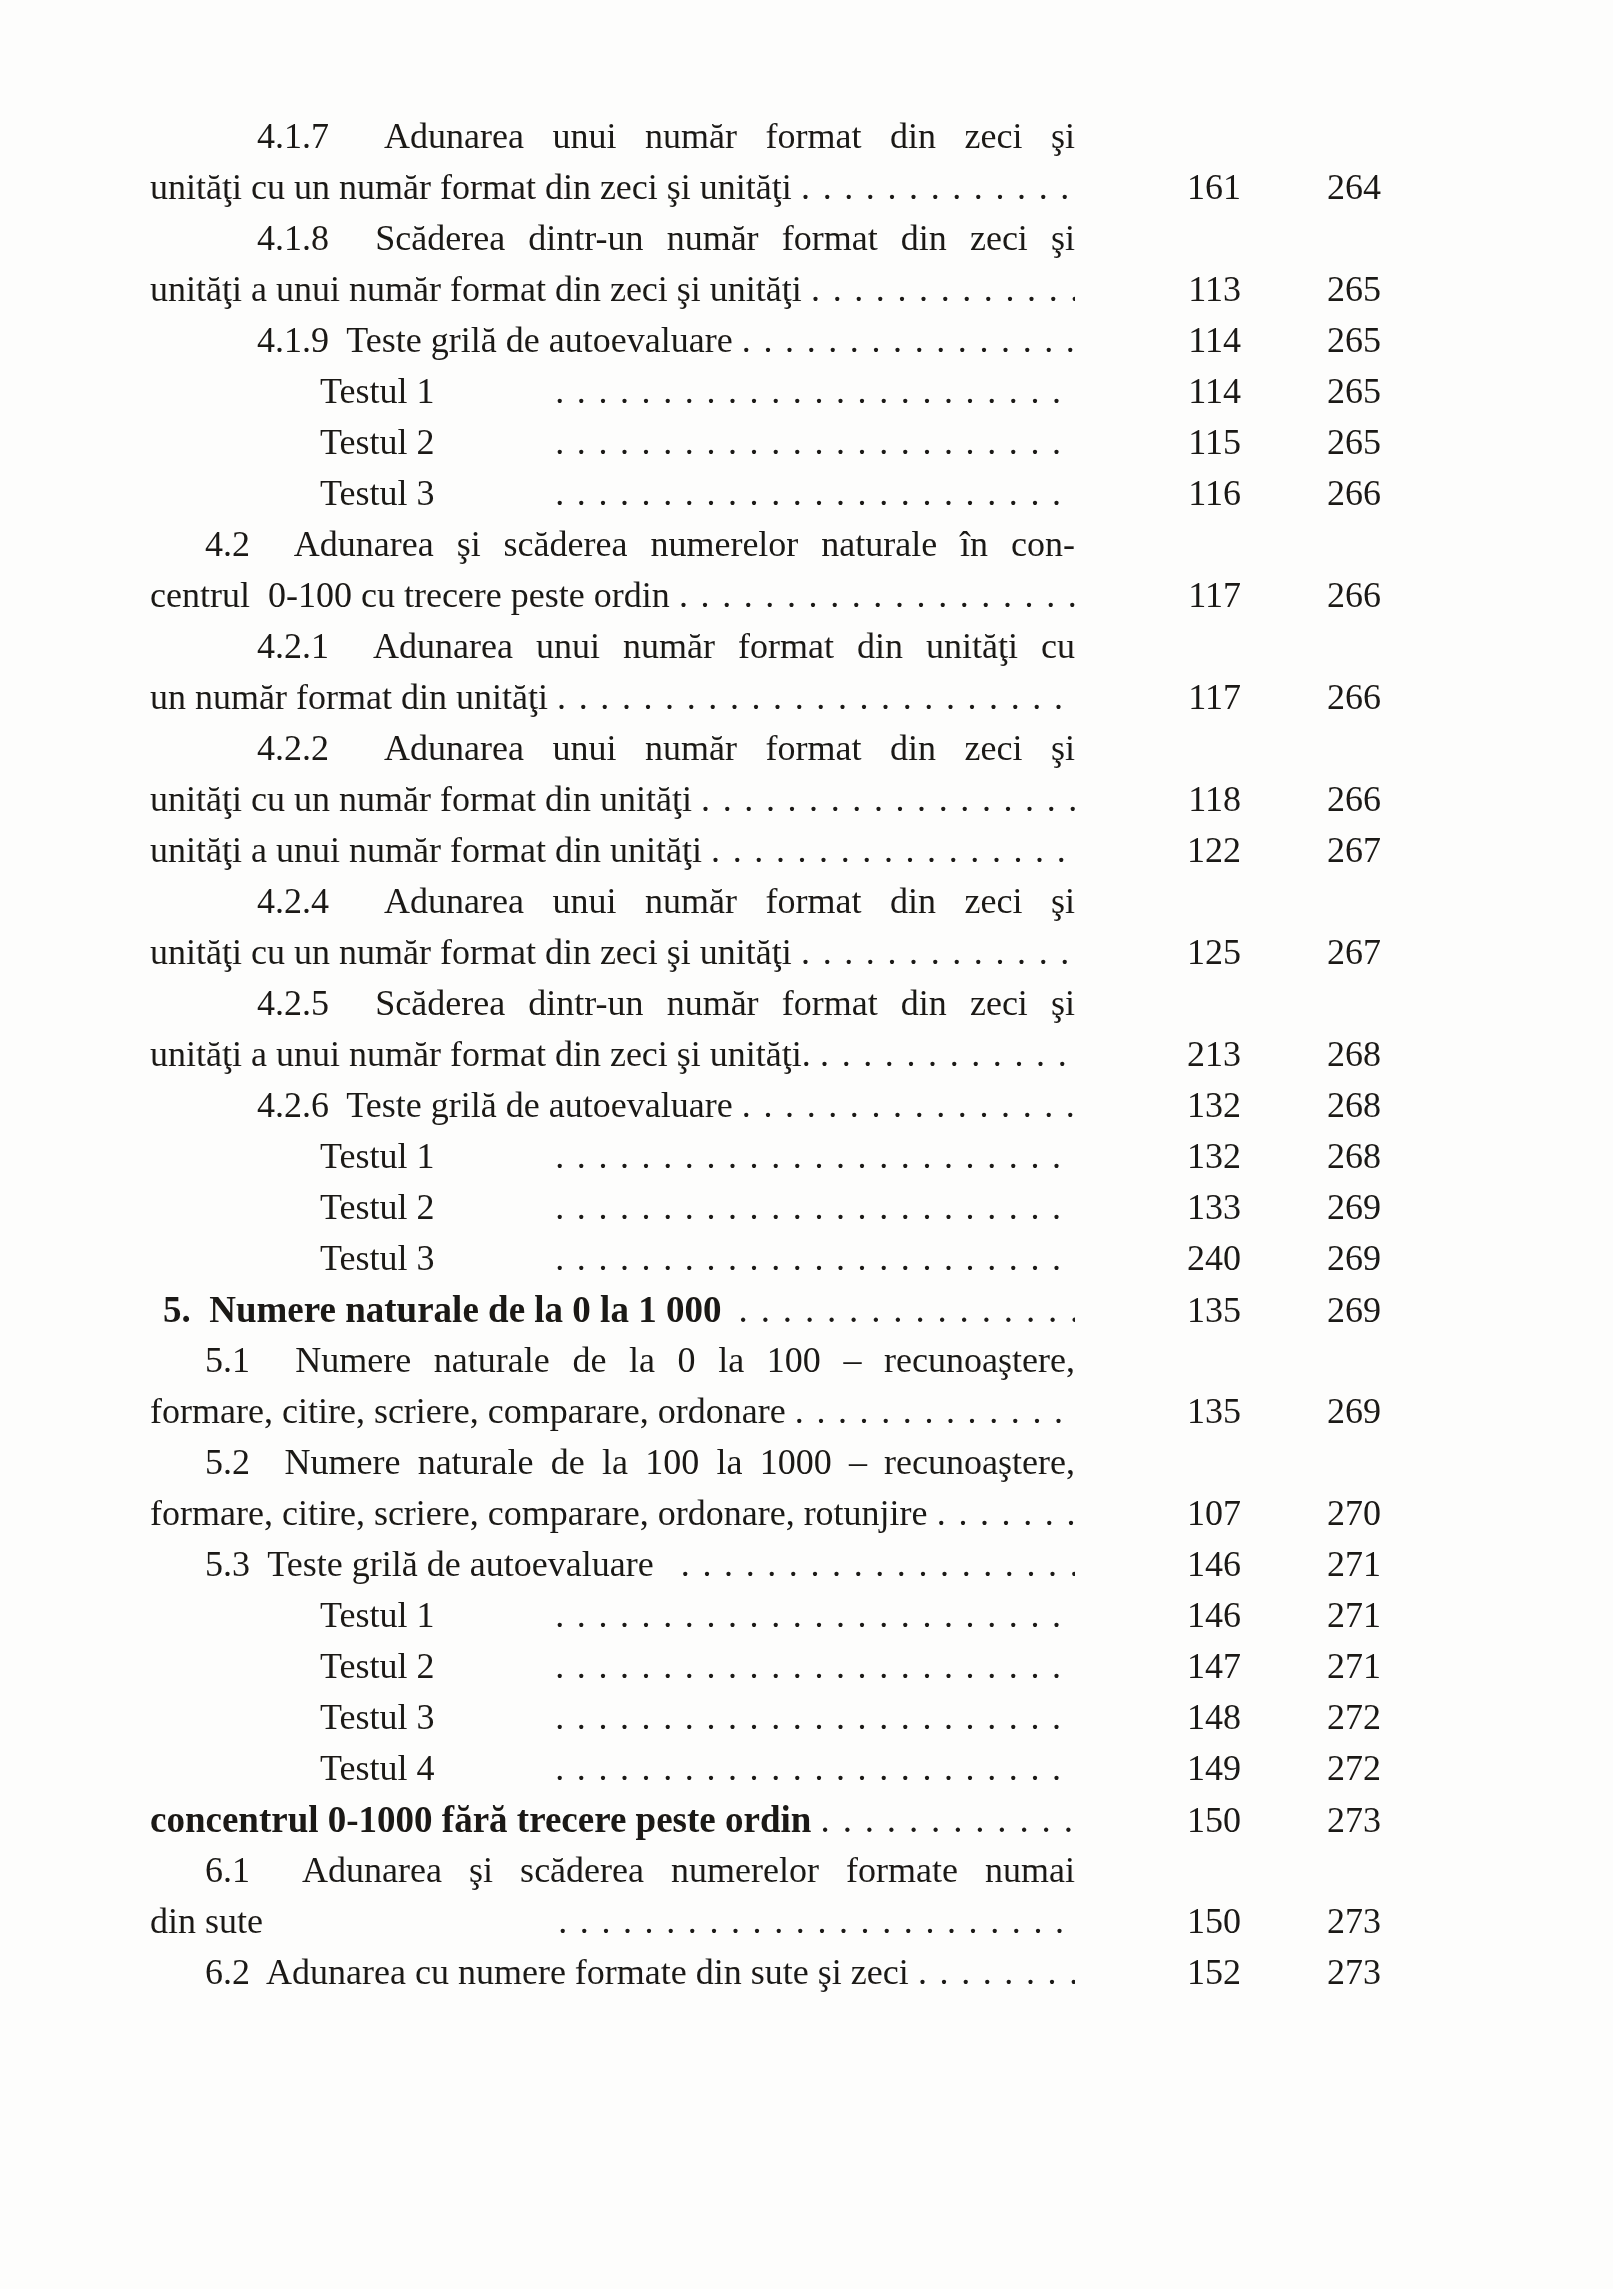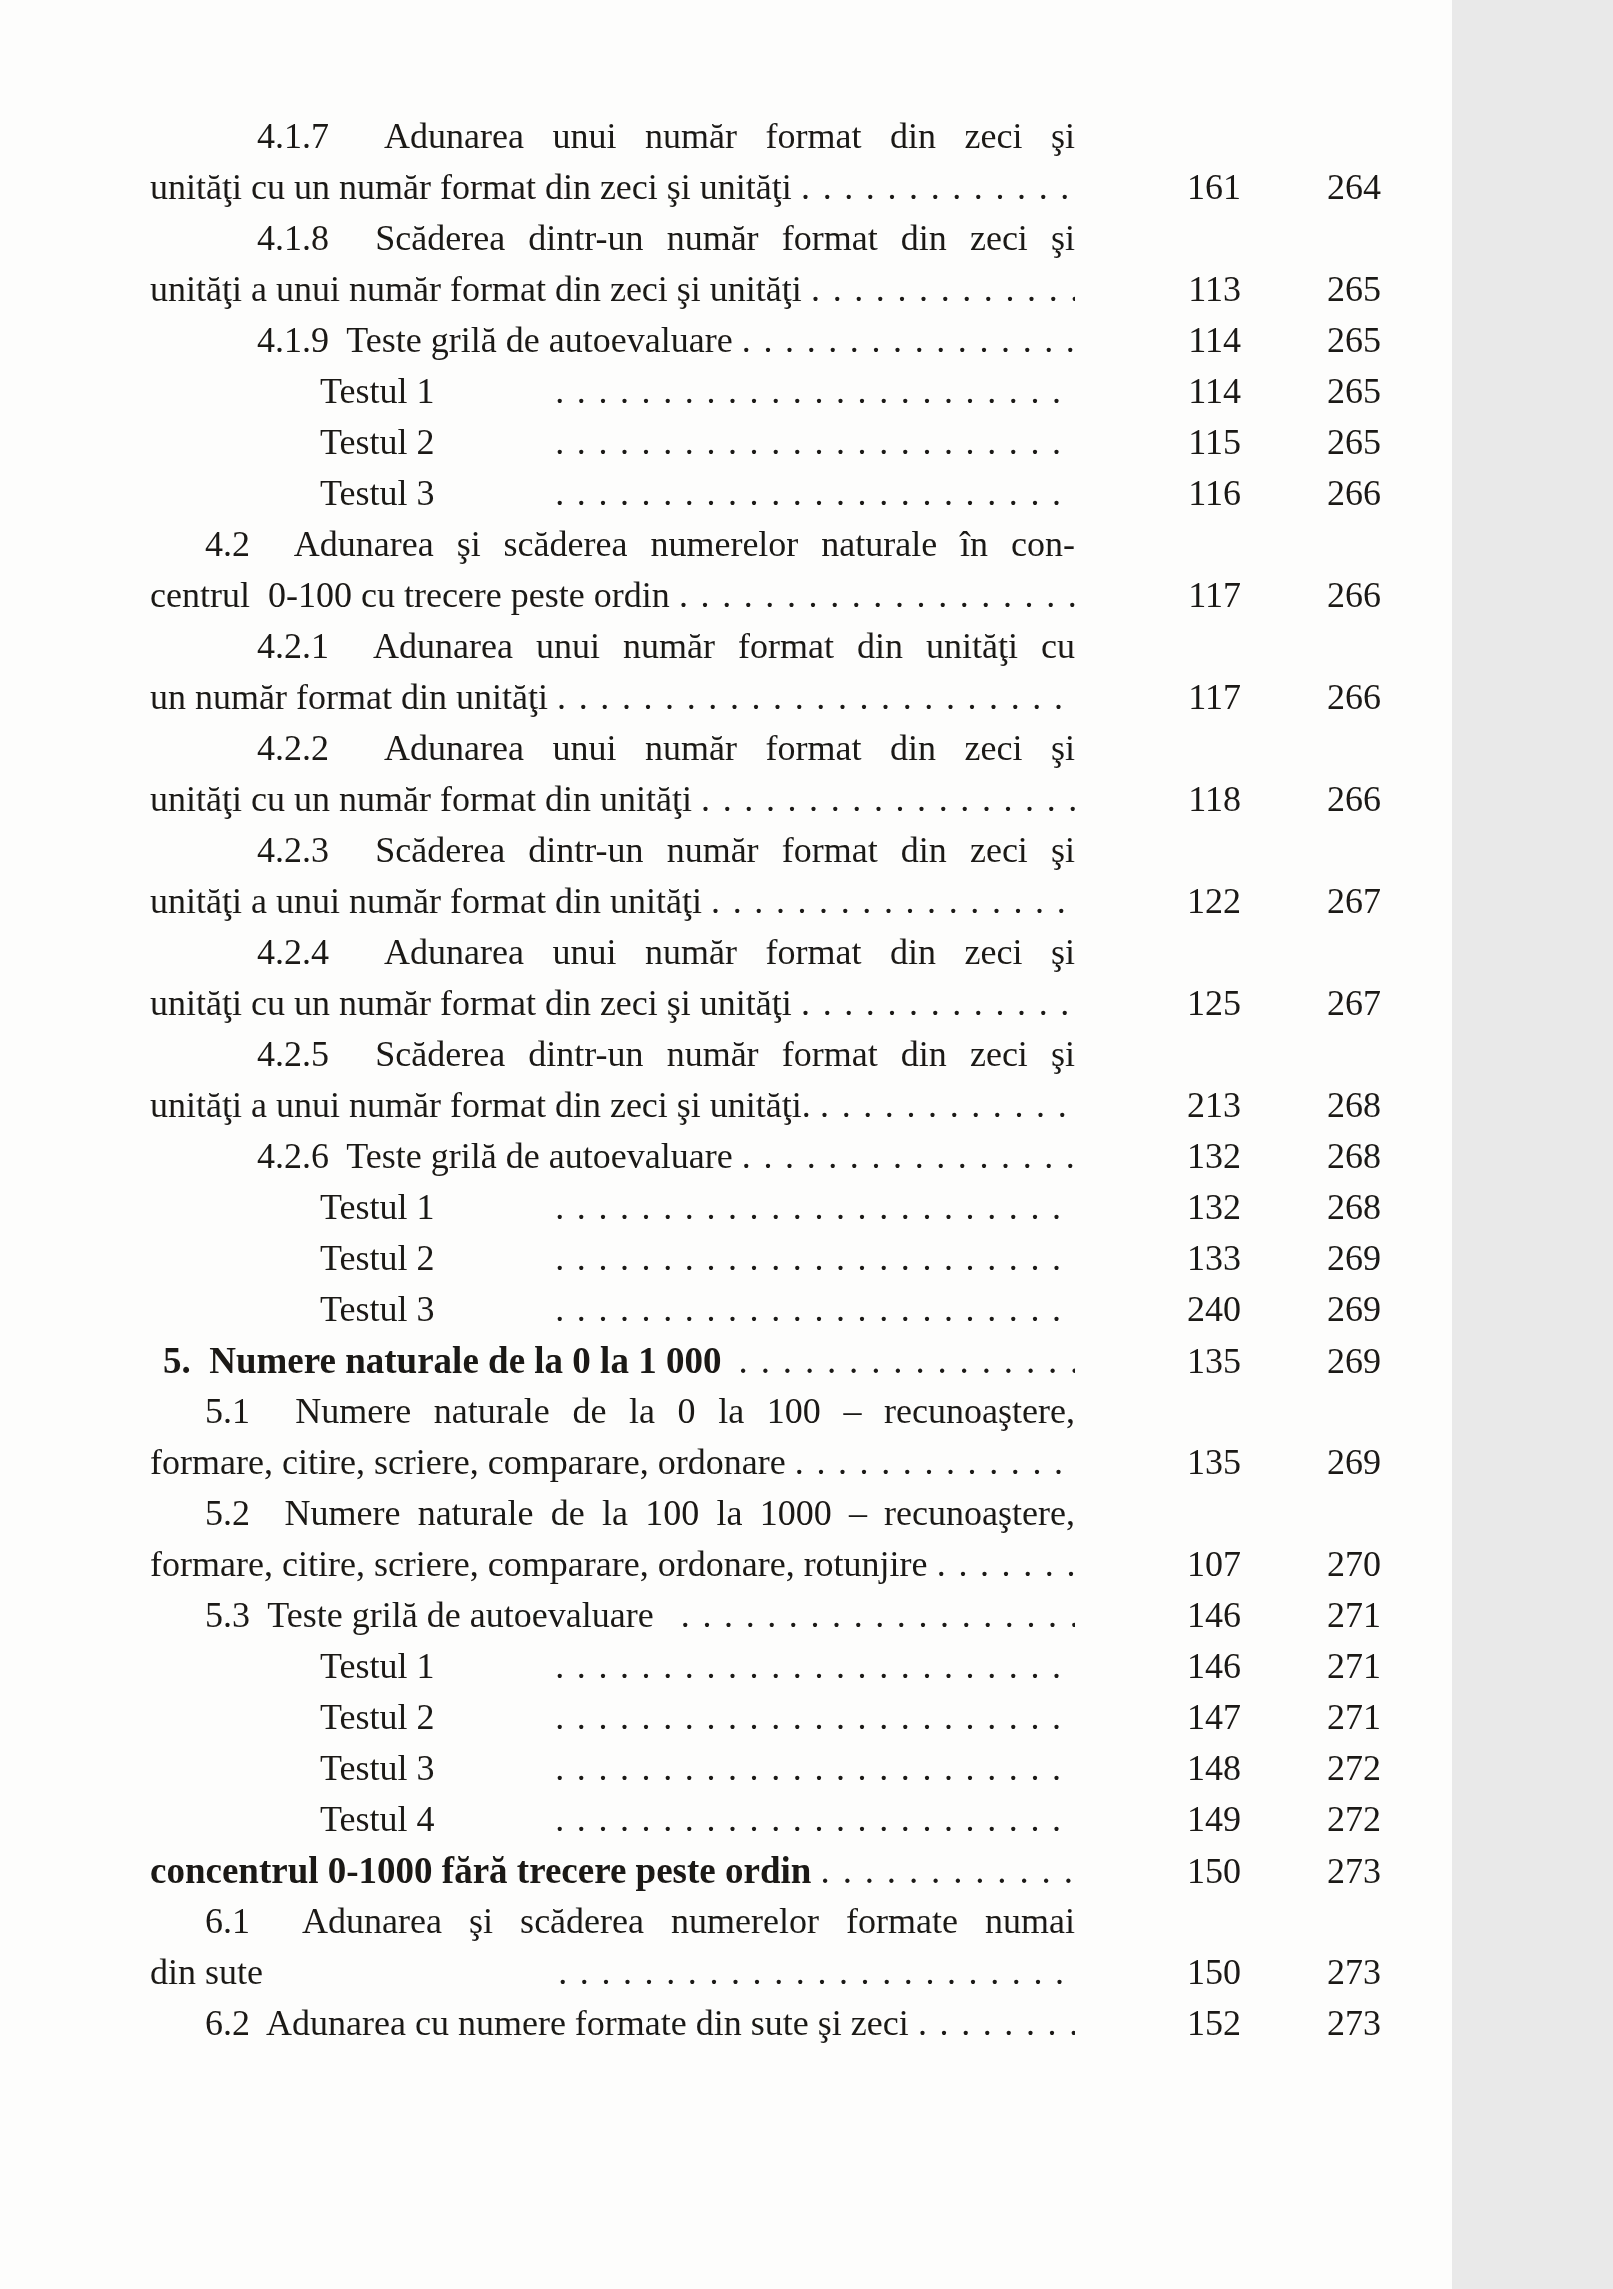--- a/index.html
+++ b/index.html
@@ -4,21 +4,21 @@
 <style>
   * { box-sizing: border-box; }
   html, body { margin: 0; padding: 0; }
   body {
     width: 1613px; height: 2290px;
     background: #e9e9e9;
     font-family: "Liberation Serif", "DejaVu Serif", serif;
   }
   .page {
     position: relative;
-    width: 1452px; height: 2290px;
+    width: 1613px; height: 2290px;
     background: #fdfdfc;
     overflow: hidden;
     color: #1b1916;
   }
   .toc {
     position: absolute;
     left: 150px; top: 111px;
     width: 1231px;
   }
   .line {
@@ -193,27 +193,20 @@
         <div class="line ind-flush">
           <div class="body">
             <span class="txt">unităţi cu un număr format din unităţi</span>
             <span class="dots">. . . . . . . . . . . . . . . . . . . . . . . . . . . . . . . . . . . . . . . . . . . . . . . . . . . . . . . . . . . . . . . . . . . . . . . . . . . . . . . . </span>
           </div>
           <span class="pg p1">118</span>
           <span class="pg p2">266</span>
         </div>
       </div>
       <div>
-        <div class="line ind-section">
-          <div class="body">
-            <span class="txt j">4.2.3&nbsp; Scăderea dintr-un număr format din zeci şi</span>
-          </div>
-          <span class="pg p1"></span>
-          <span class="pg p2"></span>
-        </div>
         <div class="line ind-flush">
           <div class="body">
             <span class="txt">unităţi a unui număr format din unităţi</span>
             <span class="dots">. . . . . . . . . . . . . . . . . . . . . . . . . . . . . . . . . . . . . . . . . . . . . . . . . . . . . . . . . . . . . . . . . . . . . . . . . . . . . . . . </span>
           </div>
           <span class="pg p1">122</span>
           <span class="pg p2">267</span>
         </div>
       </div>
       <div>

